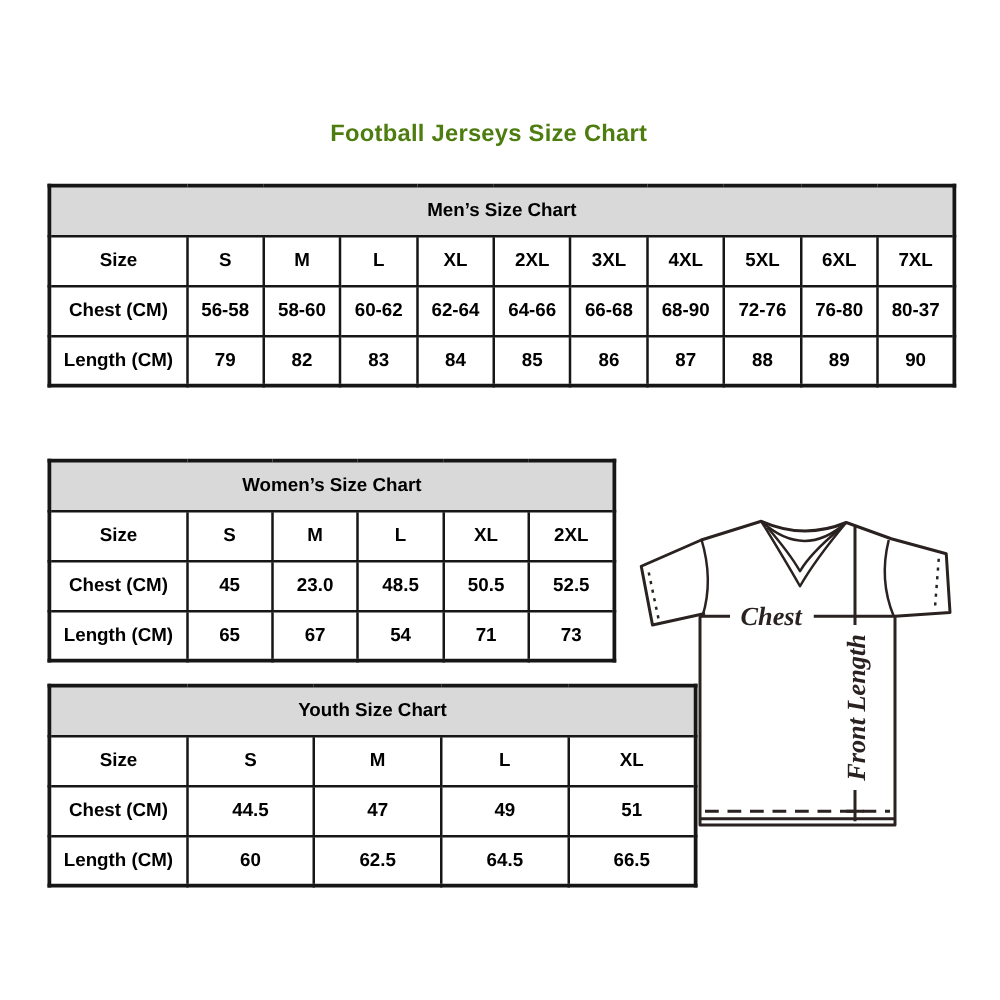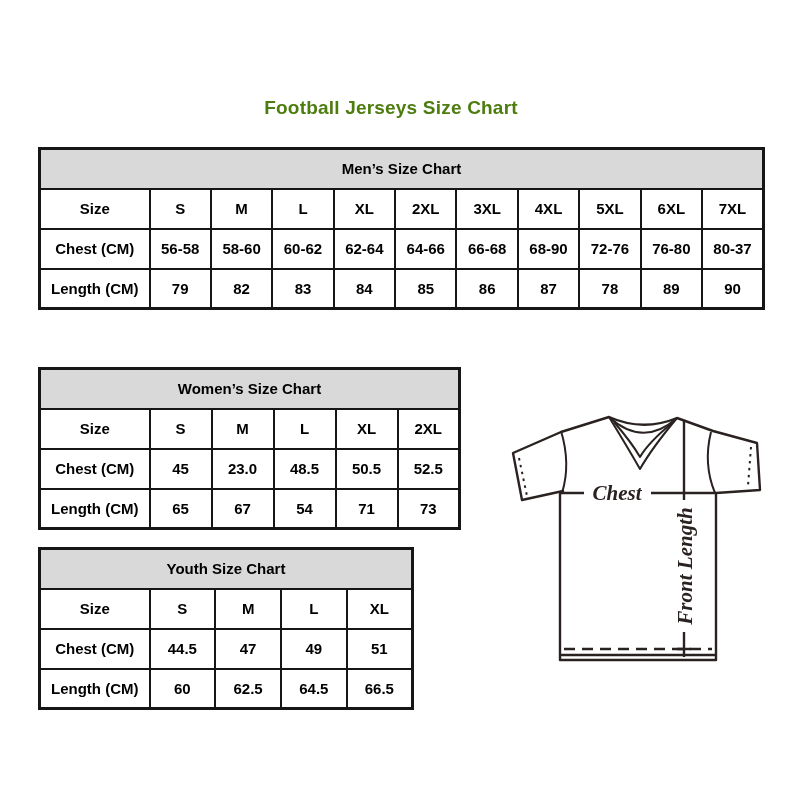--- a/index.html
+++ b/index.html
@@ -8,22 +8,22 @@
   .page-title{position:absolute;top:97px;left:0;width:782px;margin:0;text-align:center;
     font-size:19px;font-weight:bold;letter-spacing:0.2px;color:#4d7c0f;}
   table.size-table{position:absolute;border-collapse:collapse;table-layout:fixed;
     border:3px solid #161616;background:#fff;}
   table.size-table td,table.size-table th{border:2px solid #161616;text-align:center;
     vertical-align:middle;font-weight:bold;font-size:15px;padding:0;color:#000;}
   table.size-table tr{height:40px;}
   th.band{background:#d9d9d9;font-size:17px;}
   col.c-label{width:110px;}
   #mens-table{left:38px;top:147px;width:727px;}
-  #womens-table{left:38px;top:367px;width:423px;}
-  #youth-table{left:38px;top:547px;width:376px;}
+  #womens-table{left:38px;top:367px;width:455px;}
+  #youth-table{left:38px;top:547px;width:520px;}
   .jersey-svg{position:absolute;left:505px;top:396px;width:265px;height:272px;}
   .jersey-line{fill:none;stroke:#2a2220;stroke-width:2.4;stroke-linejoin:round;stroke-linecap:butt;}
   .jersey-thin{fill:none;stroke:#2a2220;stroke-width:2;stroke-linejoin:round;}
   .jersey-fill{fill:#ffffff;stroke:#2a2220;stroke-width:2.4;stroke-linejoin:round;}
   .measure-text{font-family:"Liberation Serif","DejaVu Serif",serif;font-style:italic;
     font-weight:bold;font-size:21px;fill:#2a2220;}
 </style>
 </head>
 <body>
 
@@ -68,21 +68,21 @@
     </tr>
     <tr>
       <td>Length (CM)</td>
       <td>79</td>
       <td>82</td>
       <td>83</td>
       <td>84</td>
       <td>85</td>
       <td>86</td>
       <td>87</td>
-      <td>78</td>
+      <td>88</td>
       <td>89</td>
       <td>90</td>
     </tr>
   </tbody>
     </table>
 
   <table class="size-table" id="womens-table">
     <colgroup>
         <col class="c-label">
         <col span="5">

